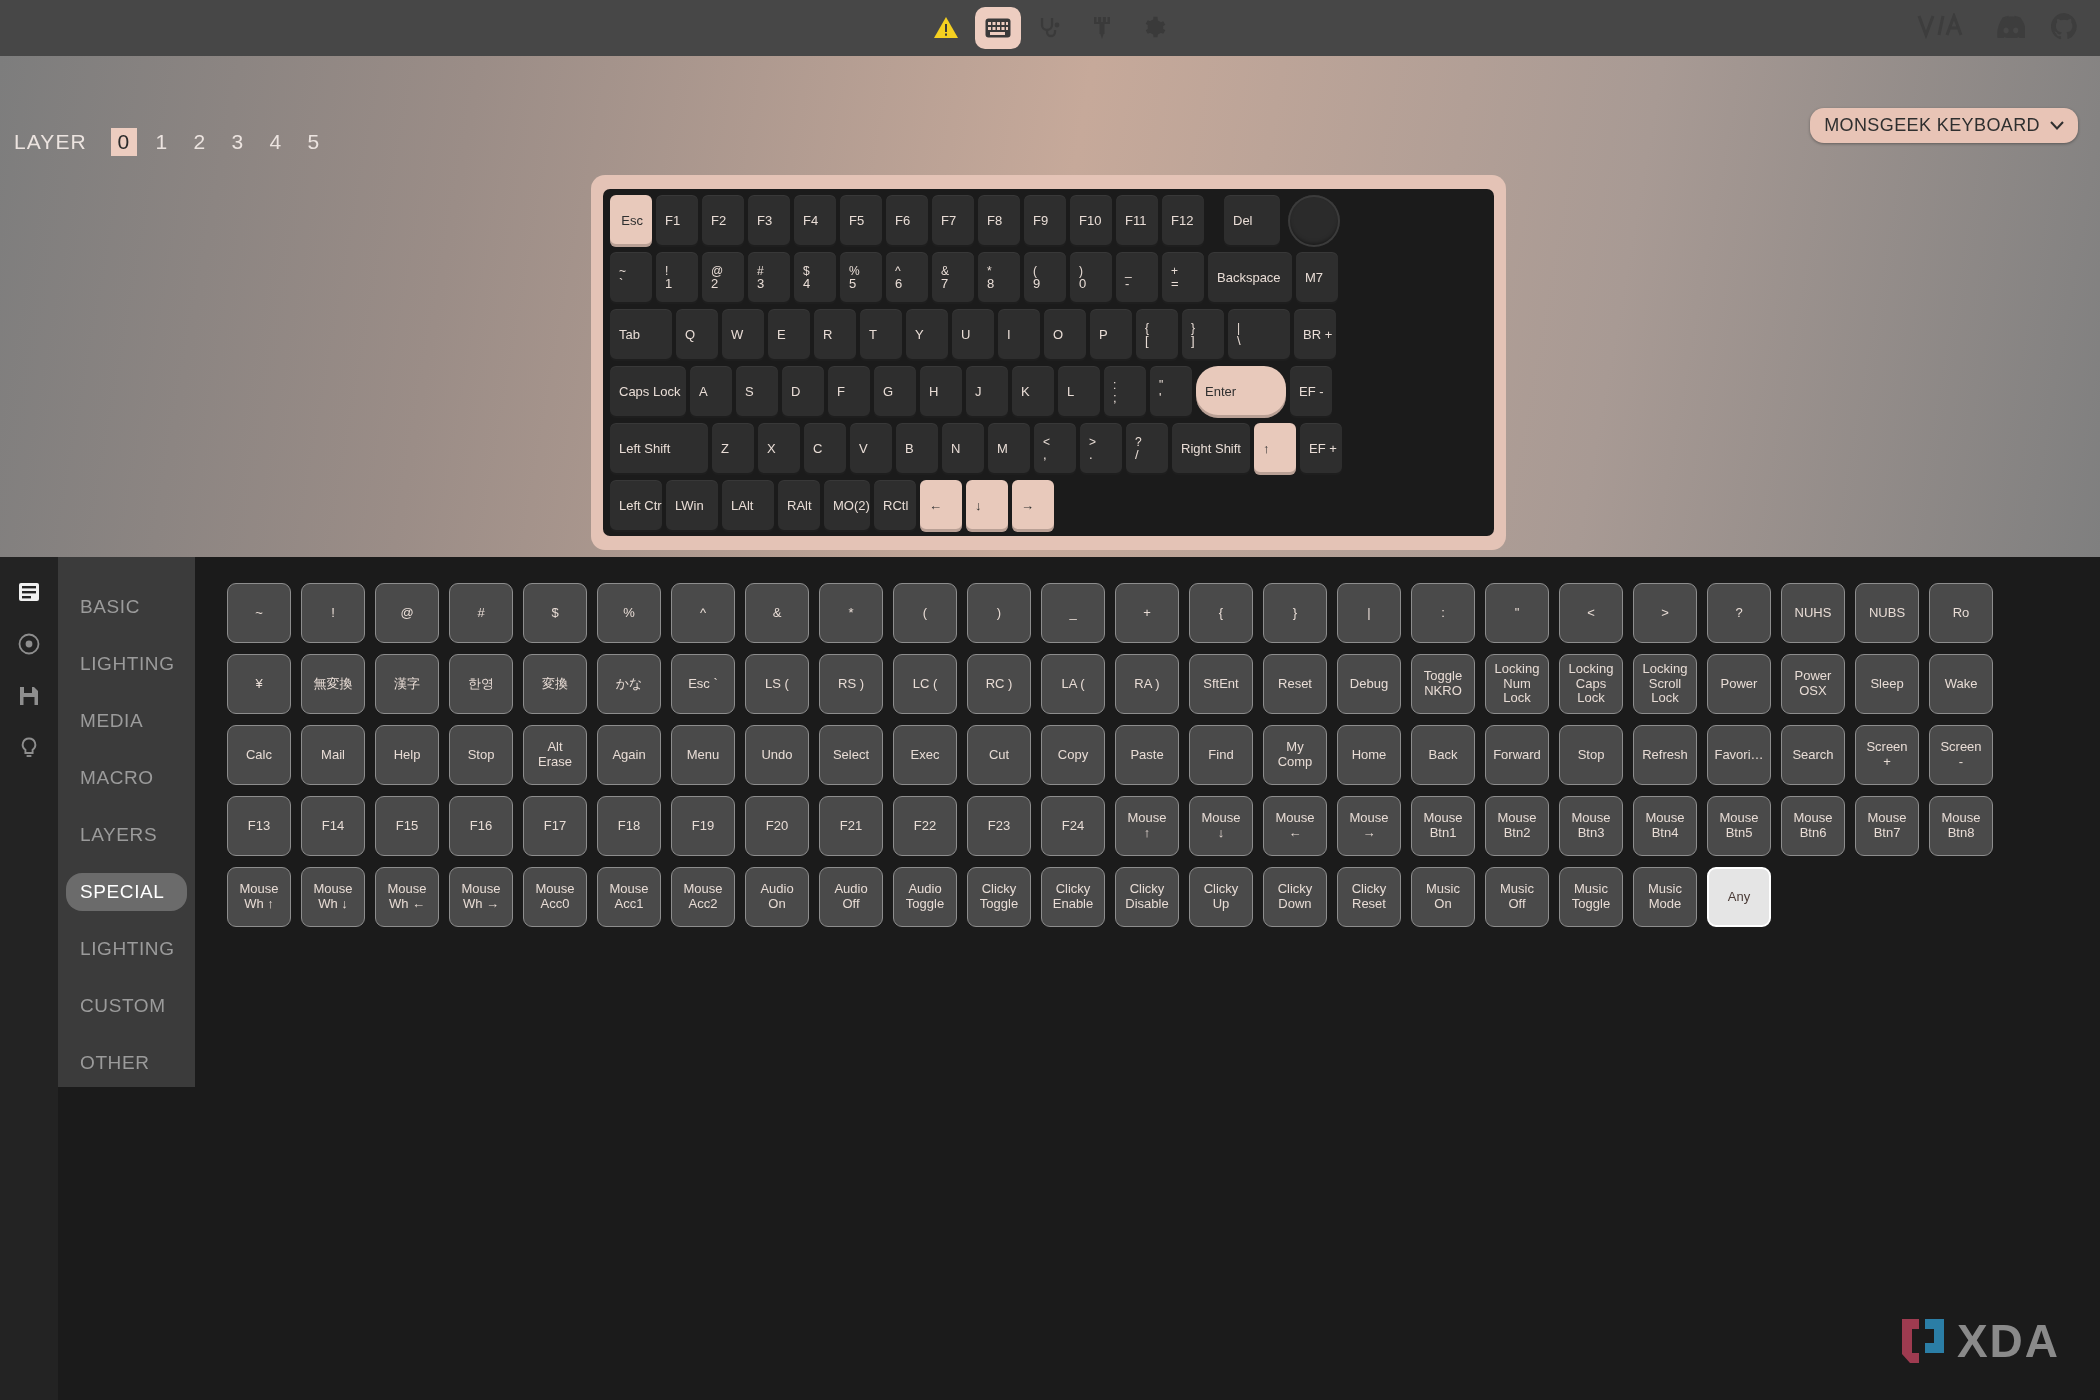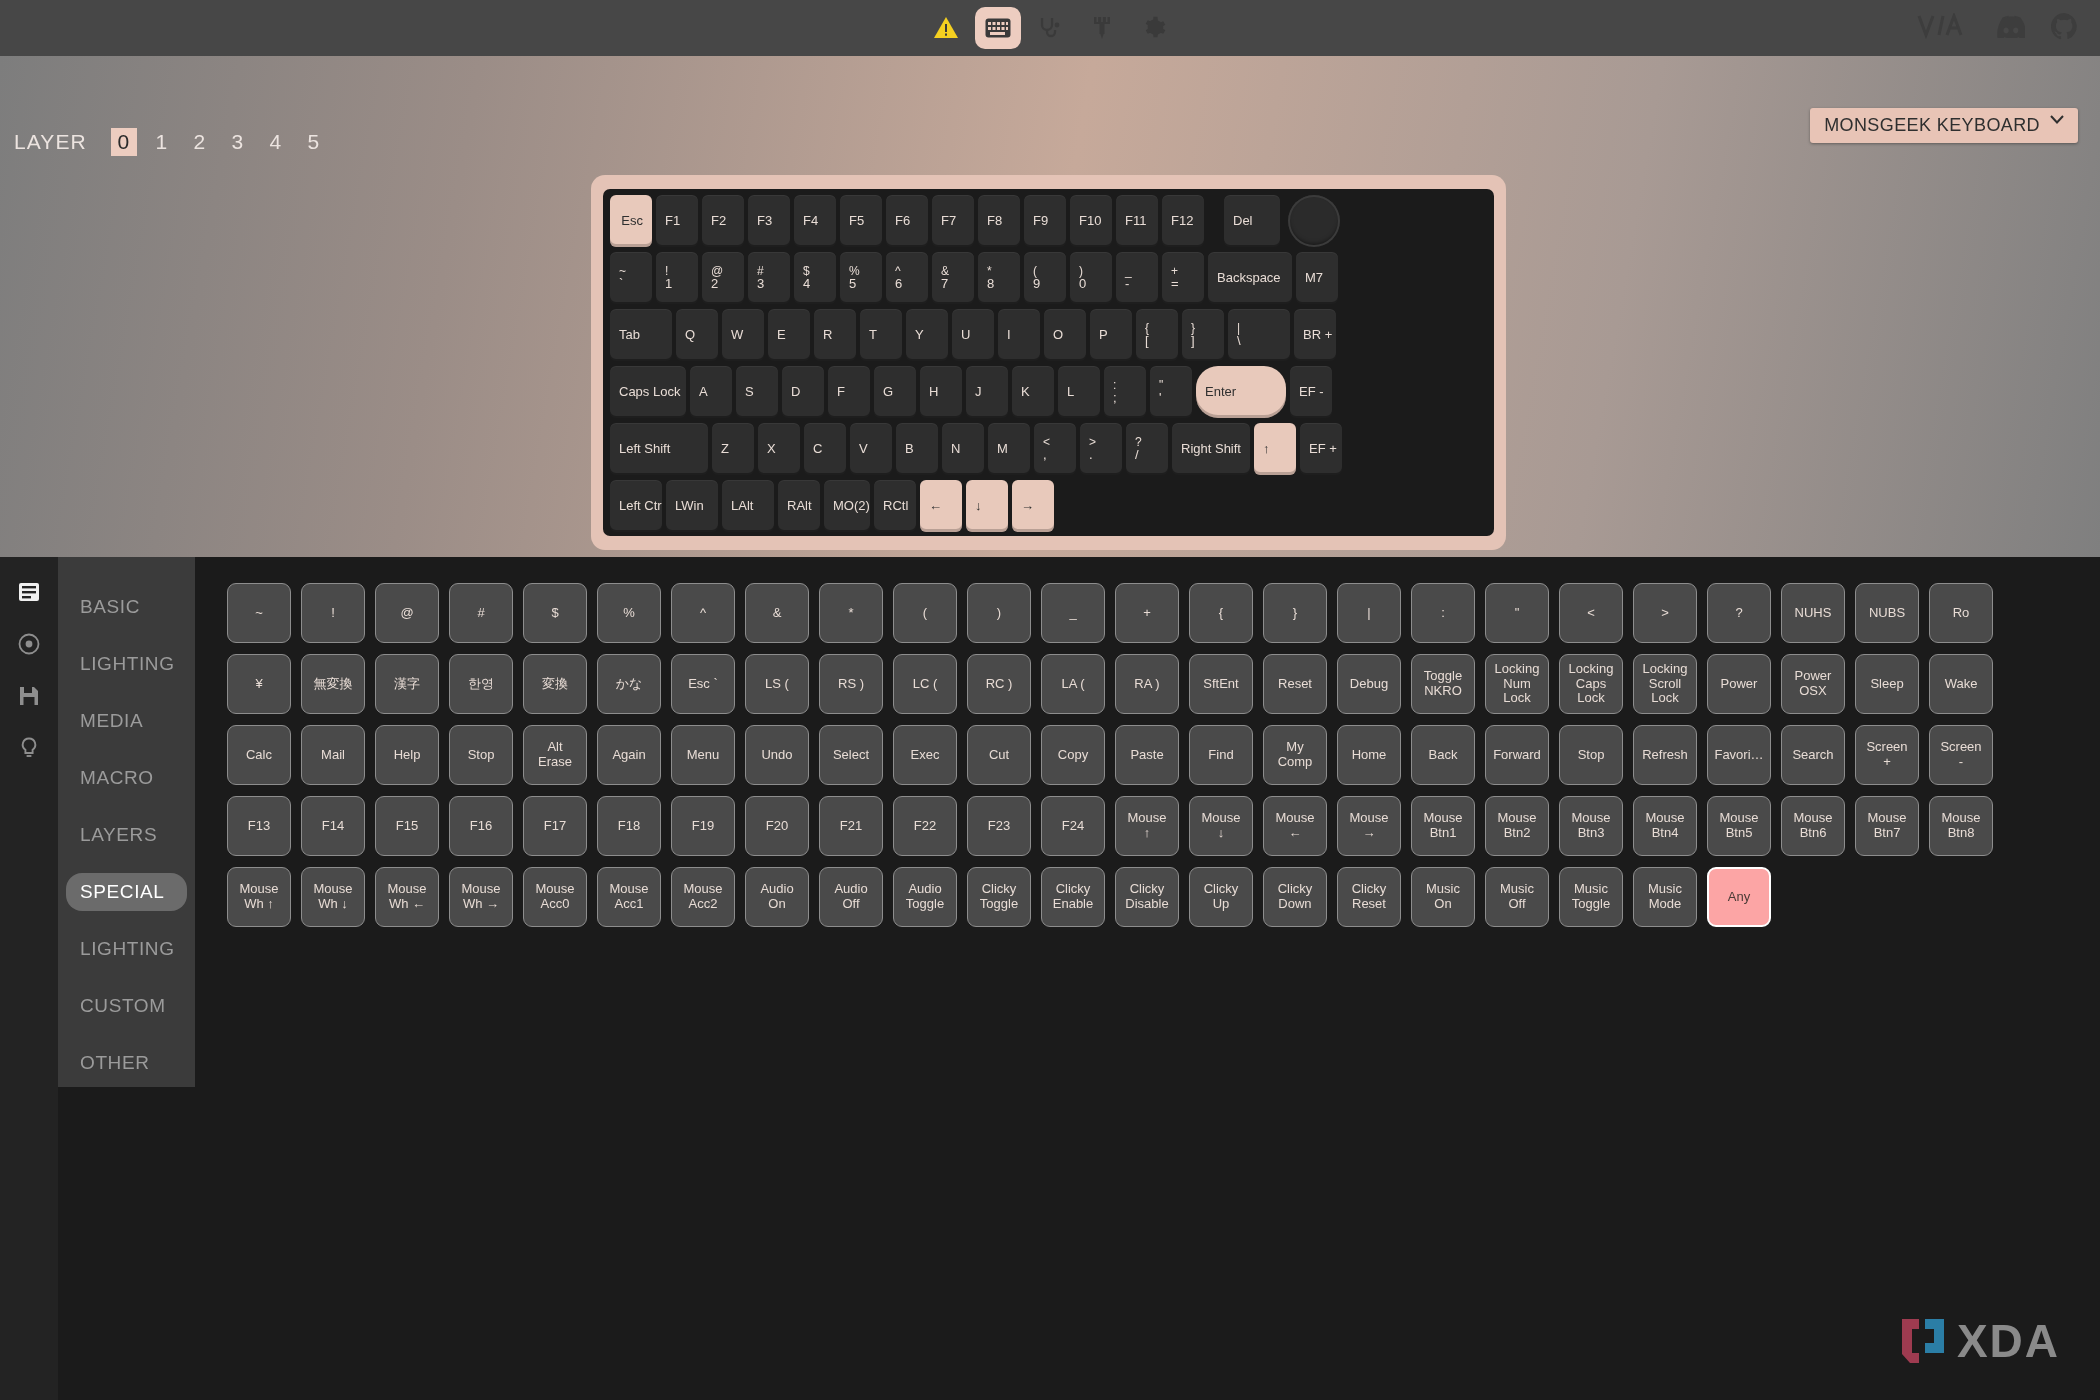--- a/index.html
+++ b/index.html
@@ -49,24 +49,24 @@
   #layerbar .lbl { margin-right:12px; }
   .layer-num {
     width:26px; height:28px; line-height:28px; text-align:center;
     font-size:21px; color:#ece4e0; cursor:pointer;
   }
   .layer-num.sel { background:#edcdc0; color:#2a2a2a; }
 
   #kbdropdown {
     position:absolute; right:22px; top:52px;
     background:#e8c4b6; color:#2f2f2f;
-    border-radius:3px;
+    border-radius:14px;
     padding:7px 14px;
     font-size:18px; letter-spacing:.4px;
-    display:flex; align-items:flex-start; gap:10px;
+    display:flex; align-items:center; gap:10px;
     box-shadow:0 1px 3px rgba(0,0,0,.35);
   }
 
   
   #kb {
     position:absolute; left:591px; top:119px;
     width:915px; height:375px;
     background:#e4c3b6;
     border-radius:14px;
     padding:14px 12px;
@@ -141,21 +141,21 @@
     color:#e8dcd5;
     font-size:13px;
     line-height:1.12;
     display:flex; flex-direction:column;
     align-items:center; justify-content:center;
     text-align:center;
     padding:2px;
     white-space:pre-line;
   }
   .kc.sel {
-    background:#fca5a5; color:#4a3b36;
+    background:#e5e5e5; color:#4a3b36;
     border:2px solid #ffffff;
   }
 
   
   #xda {
     position:absolute; right:40px; bottom:32px;
     display:flex; align-items:center; gap:10px;
   }
   #xda .word { font-size:46px; font-weight:bold; color:#8a8a8a; letter-spacing:2px; }
 </style>

